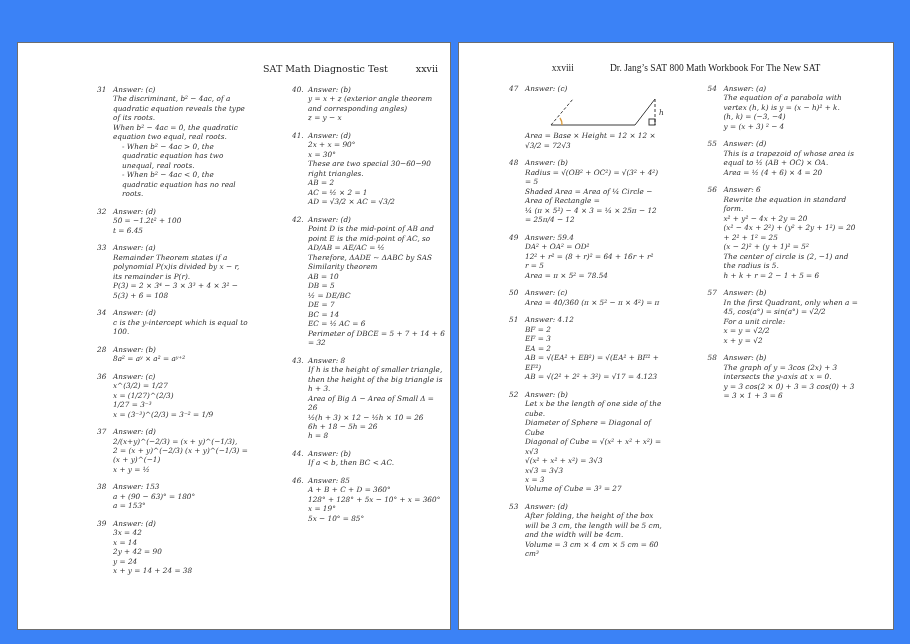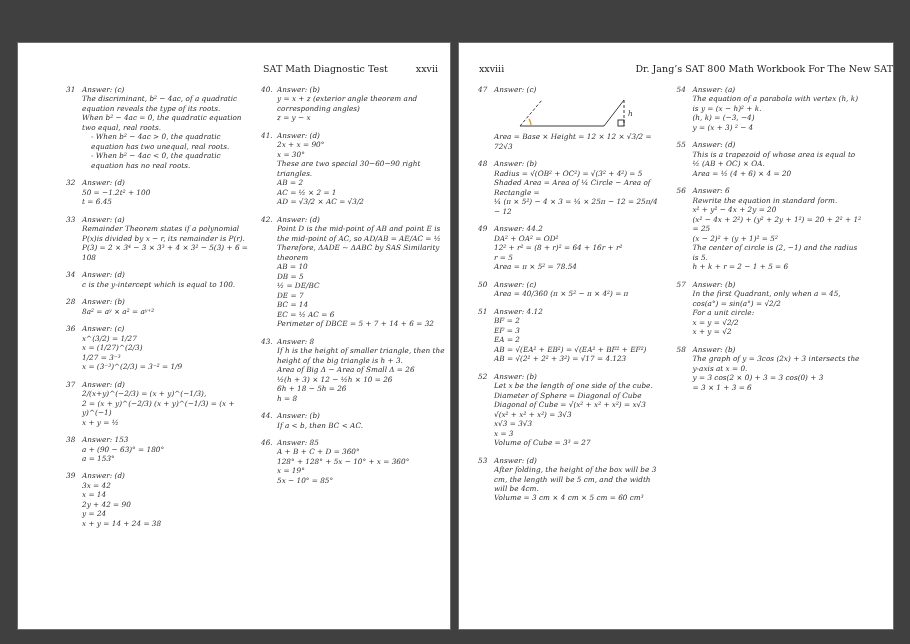--- a/index.html
+++ b/index.html
@@ -1,28 +1,28 @@
 <!DOCTYPE html>
 <html><head>
 <meta charset="utf-8">
 <style>
   html,body{margin:0;padding:0;background:#ffffff;}
-  .sheet{position:relative;width:910px;height:644px;background:#404040;overflow:hidden;
+  .sheet{position:relative;width:910px;height:644px;background:#3b82f6;overflow:hidden;
          font-family:"DejaVu Serif","Liberation Serif",serif;}
   .page{position:absolute;top:42px;height:588px;background:#ffffff;
         border:1px solid #6e6e6e;box-sizing:border-box;}
   .page-left{left:17px;width:434px;}
   .page-right{left:458px;width:436px;}
   .pg-header{display:flex;align-items:baseline;font-size:9.5px;color:#1c1c1c;margin-top:20px;}
   .page-left .pg-header{justify-content:flex-end;padding-right:12px;gap:28px;}
-  .page-right .pg-header{justify-content:space-between;padding-left:20px;gap:36px;}
+  .page-right .pg-header{justify-content:center;padding-left:20px;gap:36px;font-family:Liberation Serif, serif;}
   .cols{display:flex;margin-top:11px;}
   .page-left .cols{padding-left:48px;padding-right:5px;gap:11px;}
   .page-right .cols{padding-left:19px;padding-right:31px;gap:13px;}
-  .col{flex:1;min-width:0;}
+  .col{flex:1;min-width:0;margin-left:31px;}
   .item{display:flex;margin-bottom:8px;color:#2e2e2e;}
   .num{flex:none;width:16px;font-style:italic;font-size:7.3px;line-height:1.3;}
   .body{flex:1;min-width:0;font-style:italic;font-size:7.3px;line-height:1.3;}
   .line{min-height:4px;}
   .line.indent{padding-left:9px;}
   .fig{margin:2px 0 2px 22px;}
   .fig svg{display:block;}
 </style>
 </head>
 <body>
@@ -213,21 +213,21 @@
             <div class="body">
               <div class="line">Answer: (b)</div>
               <div class="line">Radius = √(OB² + OC²) = √(3² + 4²) = 5</div>
               <div class="line">Shaded Area = Area of ¼ Circle − Area of Rectangle =</div>
               <div class="line">¼ (π × 5²) − 4 × 3 = ¼ × 25π − 12 = 25π/4 − 12</div>
             </div>
           </div>
           <div class="item">
             <span class="num">49</span>
             <div class="body">
-              <div class="line">Answer: 44.2</div>
+              <div class="line">Answer: 59.4</div>
               <div class="line">DA² + OA² = OD²</div>
               <div class="line">12² + r² = (8 + r)² = 64 + 16r + r²</div>
               <div class="line">r = 5</div>
               <div class="line">Area = π × 5² = 78.54</div>
             </div>
           </div>
           <div class="item">
             <span class="num">50</span>
             <div class="body">
               <div class="line">Answer: (c)</div>

